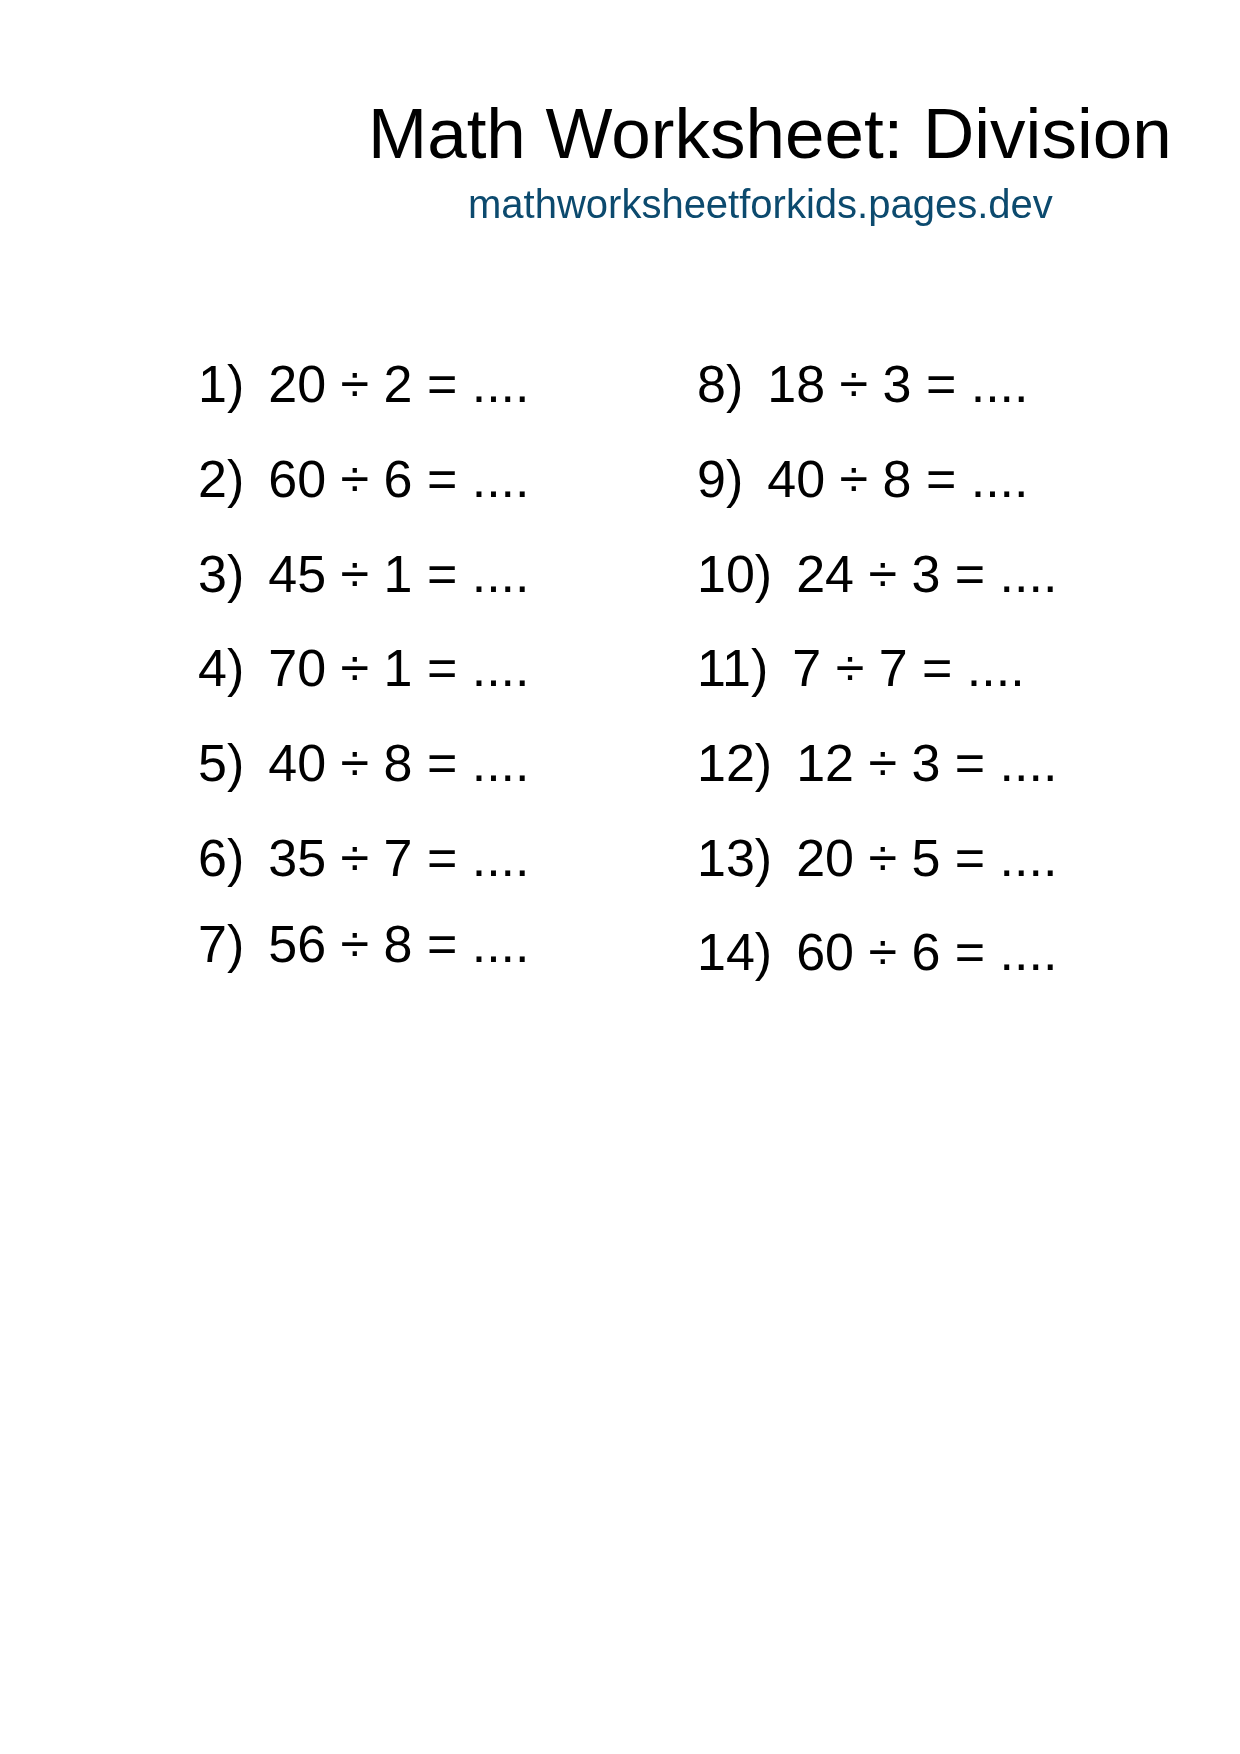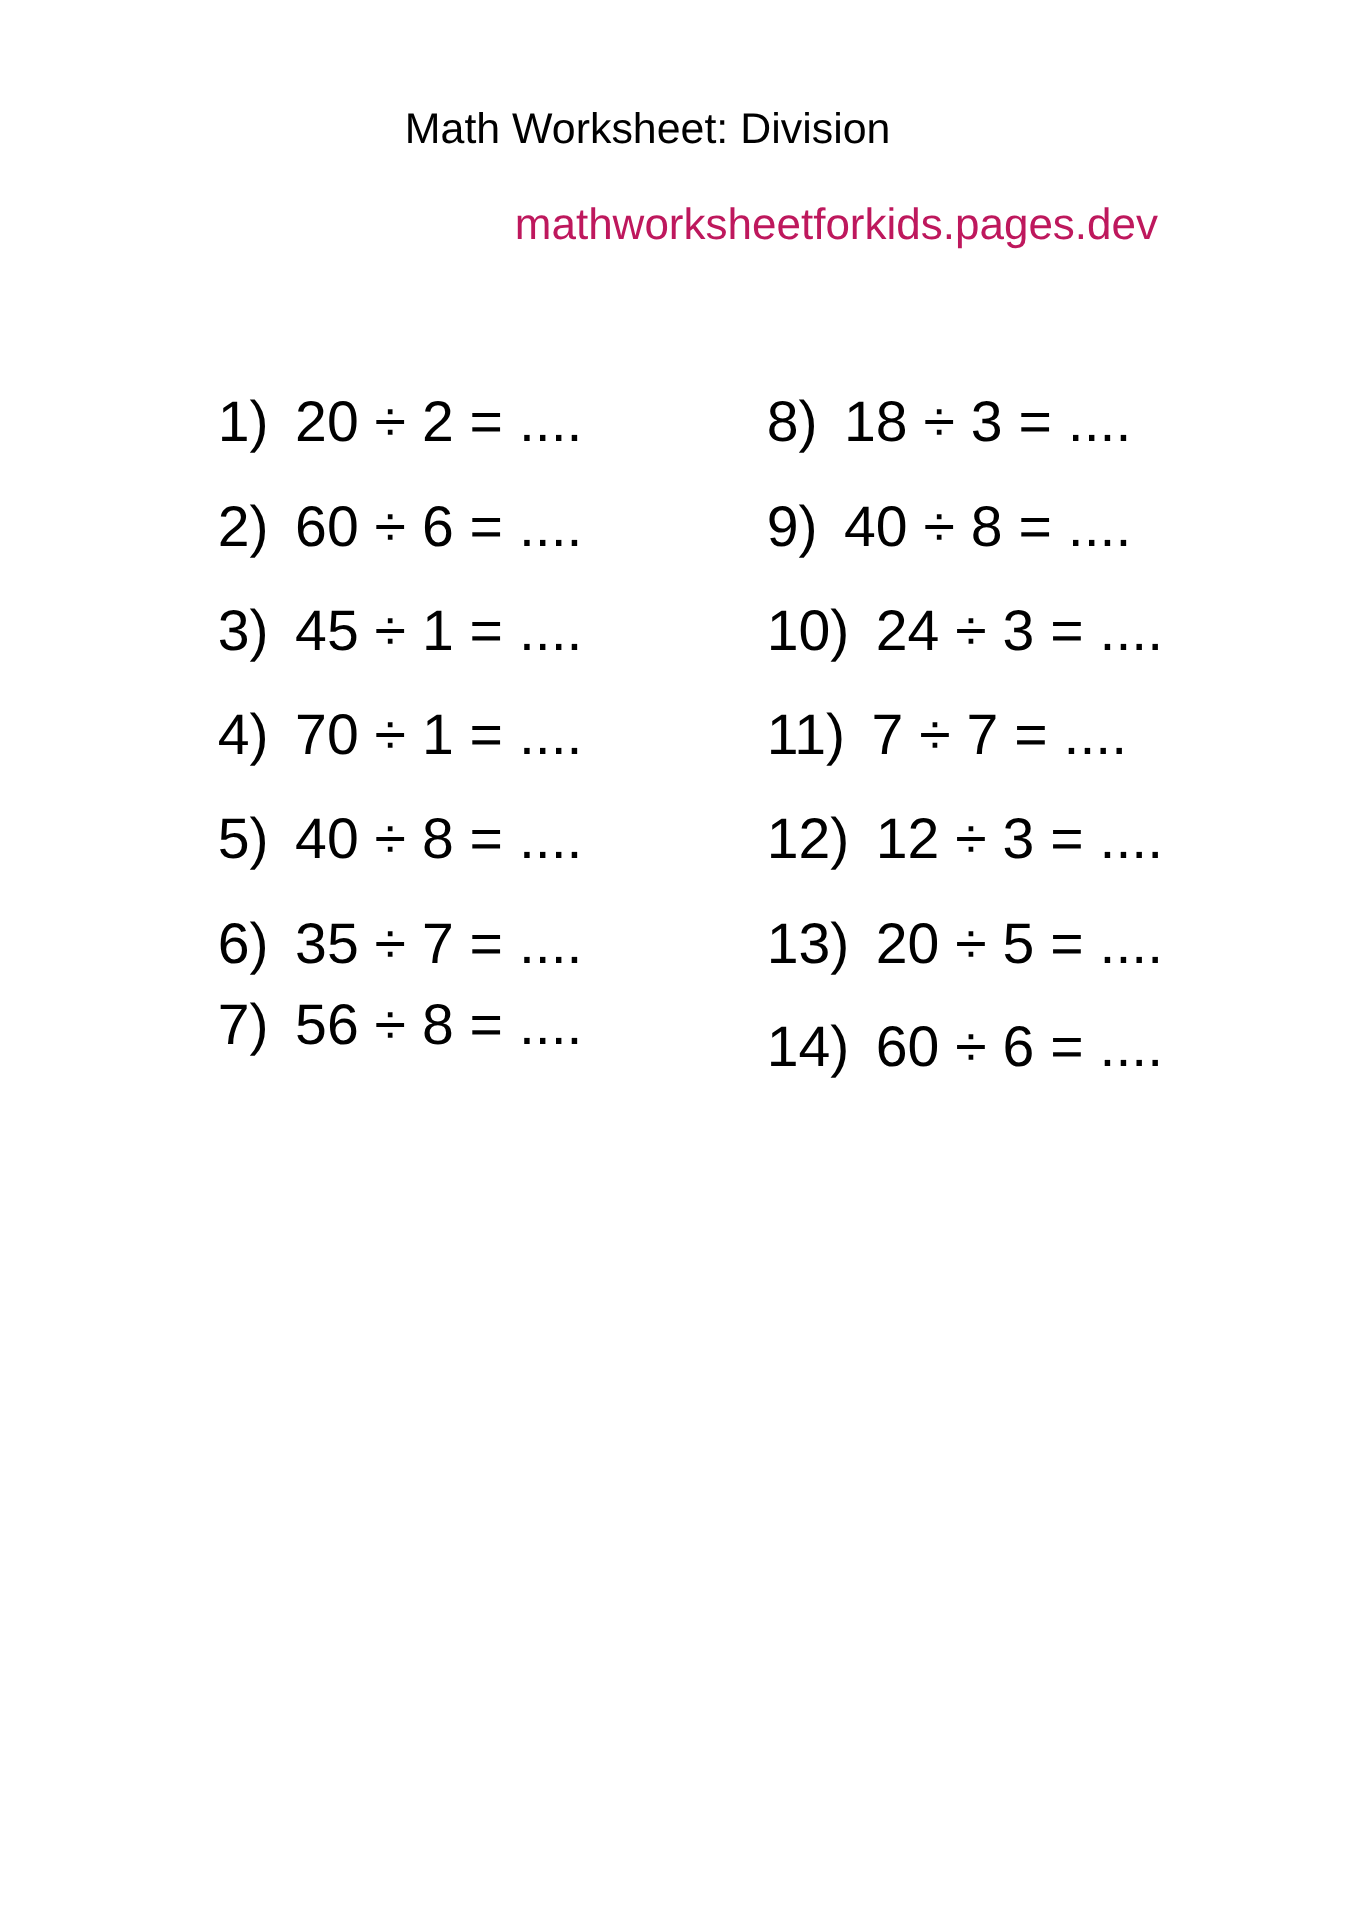--- a/index.html
+++ b/index.html
@@ -12,33 +12,33 @@
       height: 1754px;
       position: relative;
       overflow: hidden;
       font-family: "Liberation Sans", "DejaVu Sans", sans-serif;
       color: #000000;
     }
     .title {
       position: absolute;
       left: 368px;
       top: 98px;
-      font-size: 39px;
+      font-size: 71px;
       line-height: 1;
       white-space: nowrap;
       color: #000000;
     }
     .subtitle {
       position: absolute;
       left: 468px;
       top: 184px;
       font-size: 40px;
       line-height: 1;
       white-space: nowrap;
-      color: #be185d;
+      color: #0c4a6e;
     }
     .column {
       position: absolute;
       top: 350px;
     }
     .column.left { left: 198px; }
     .column.right { left: 697px; }
     .problem {
       position: absolute;
       left: 0;
@@ -67,21 +67,21 @@
   </div>
   <div class="problem" style="top:292px">
     <span class="num">4)</span><span>70 ÷ 1 = ....</span>
   </div>
   <div class="problem" style="top:387px">
     <span class="num">5)</span><span>40 ÷ 8 = ....</span>
   </div>
   <div class="problem" style="top:482px">
     <span class="num">6)</span><span>35 ÷ 7 = ....</span>
   </div>
-  <div class="problem" style="top:556px">
+  <div class="problem" style="top:568px">
     <span class="num">7)</span><span>56 ÷ 8 = ....</span>
   </div>
 </div>
 
 <div class="column right">
   <div class="problem" style="top:8px">
     <span class="num">8)</span><span>18 ÷ 3 = ....</span>
   </div>
   <div class="problem" style="top:103px">
     <span class="num">9)</span><span>40 ÷ 8 = ....</span>

